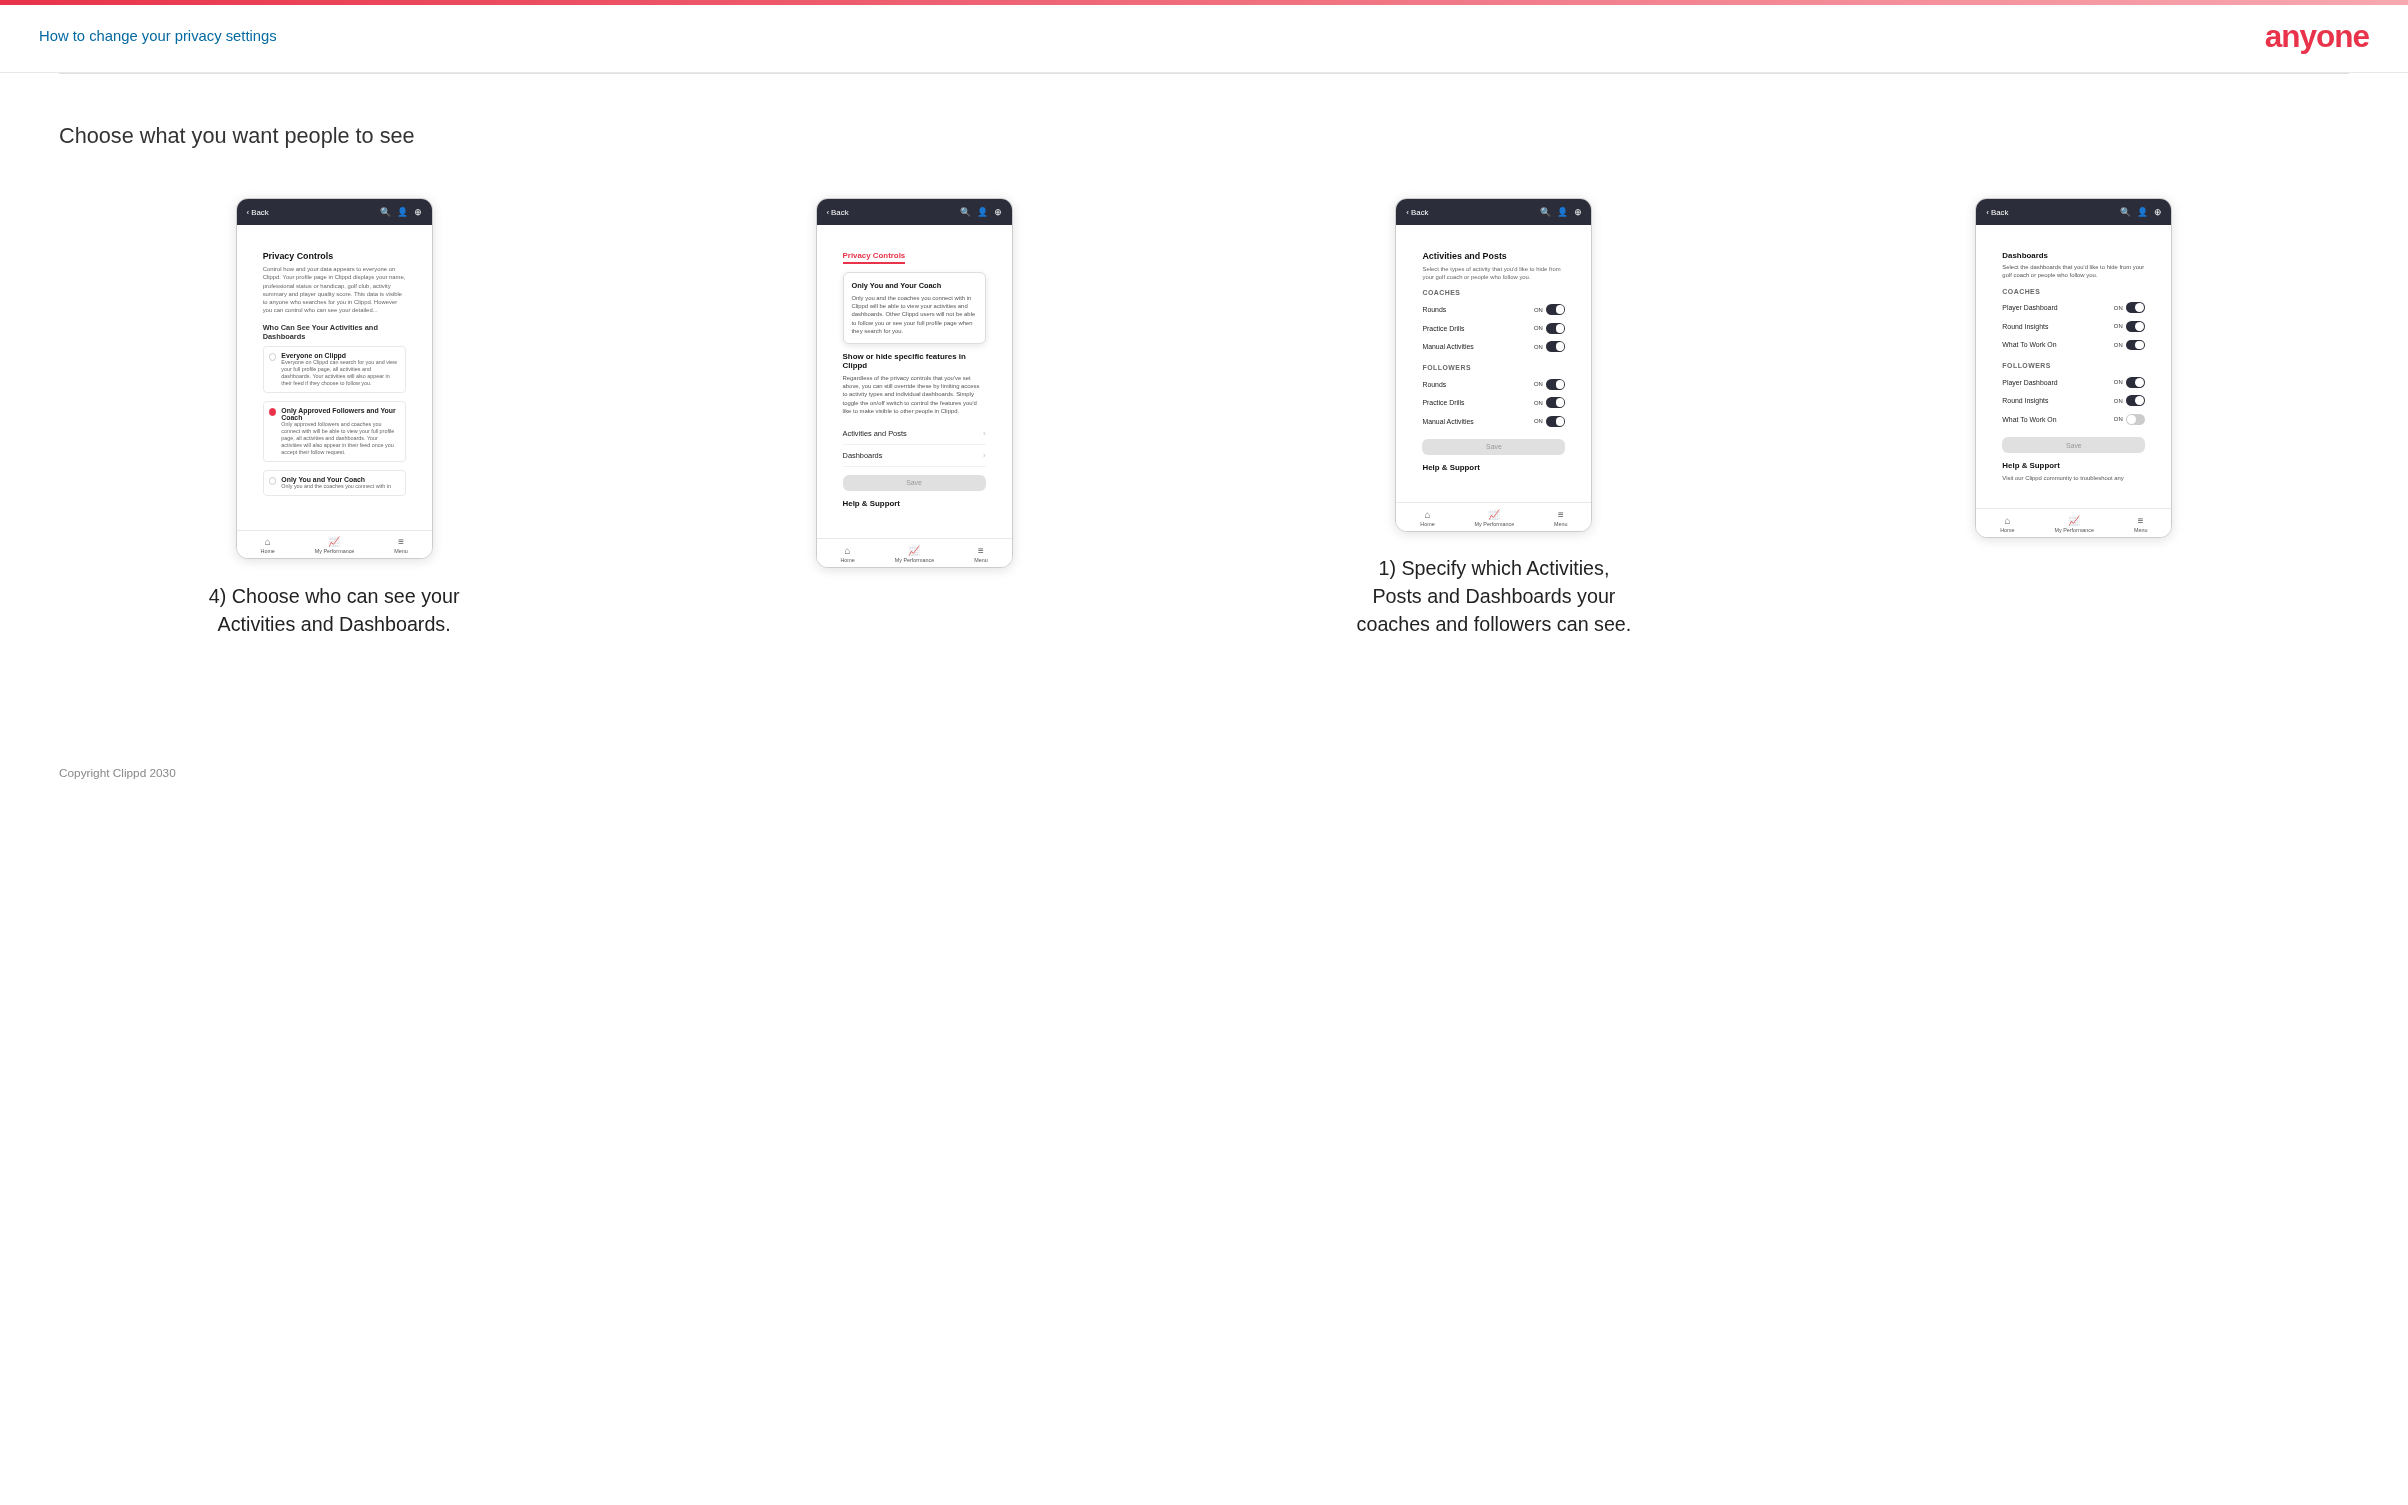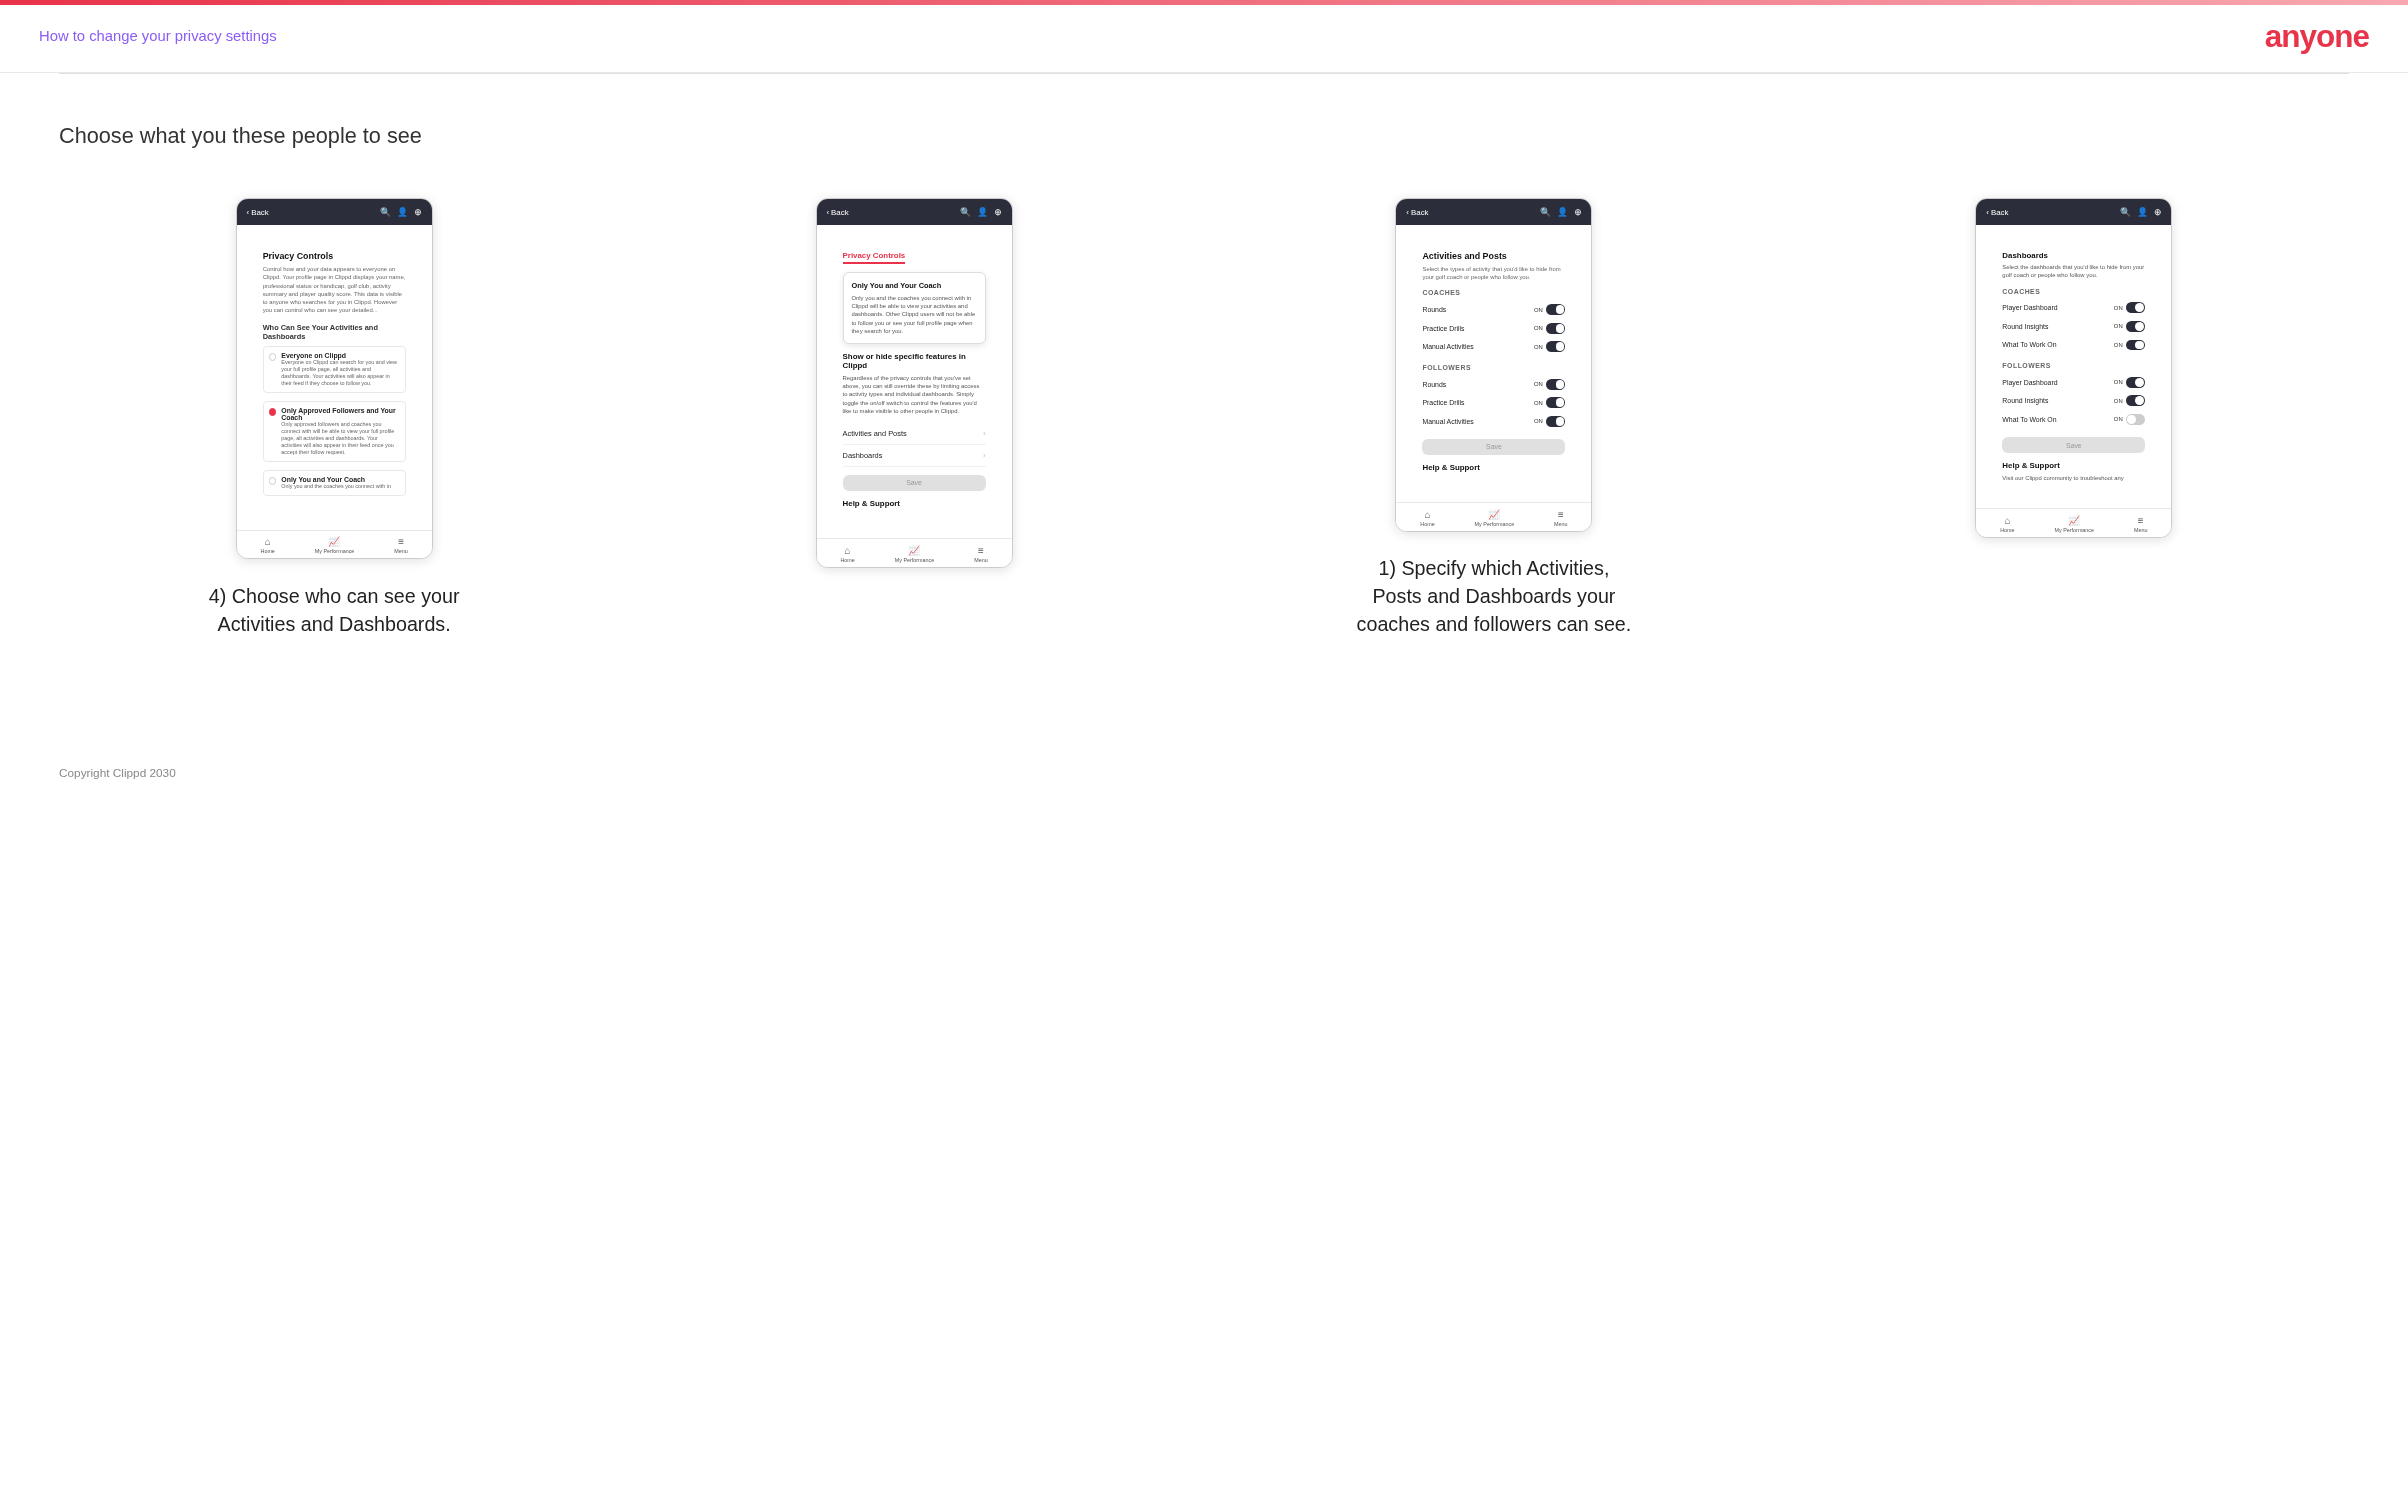--- a/index.html
+++ b/index.html
@@ -21,21 +21,21 @@
     }
     .top-bar::before {
       content: '';
       position: absolute;
       top: 0; left: 0; right: 0;
       height: 4.9px;
       background: linear-gradient(to right, #e8334a, #f7a8b0);
     }
     .top-bar-title {
       font-size: 14.8px;
-      color: #8b5cf6;
+      color: #0369a1;
     }
     .logo {
       font-size: 31.5px;
       font-weight: 900;
       color: #e8334a;
       letter-spacing: -1px;
     }
 
     
     .main-content {
@@ -356,21 +356,21 @@
 
 <div class="top-bar">
   <span class="top-bar-title">How to change your privacy settings</span>
   <span class="logo">anyone</span>
 </div>
 
 <hr class="divider-line">
 
 <div class="main-content">
 
-  <p class="page-subtitle">Choose what you these people to see</p>
+  <p class="page-subtitle">Choose what you want people to see</p>
 
   <div class="mockups-row">
 
     <div class="mockup-group">
       <div class="phone">
 
         <div class="phone-header">
           <div class="phone-header-back">
             <span>‹</span>
             <span>Back</span>

